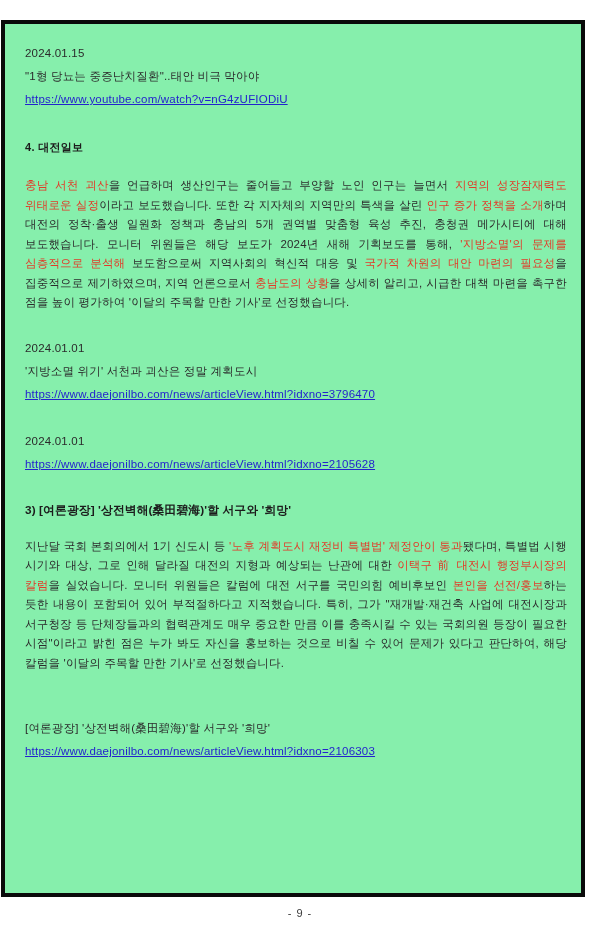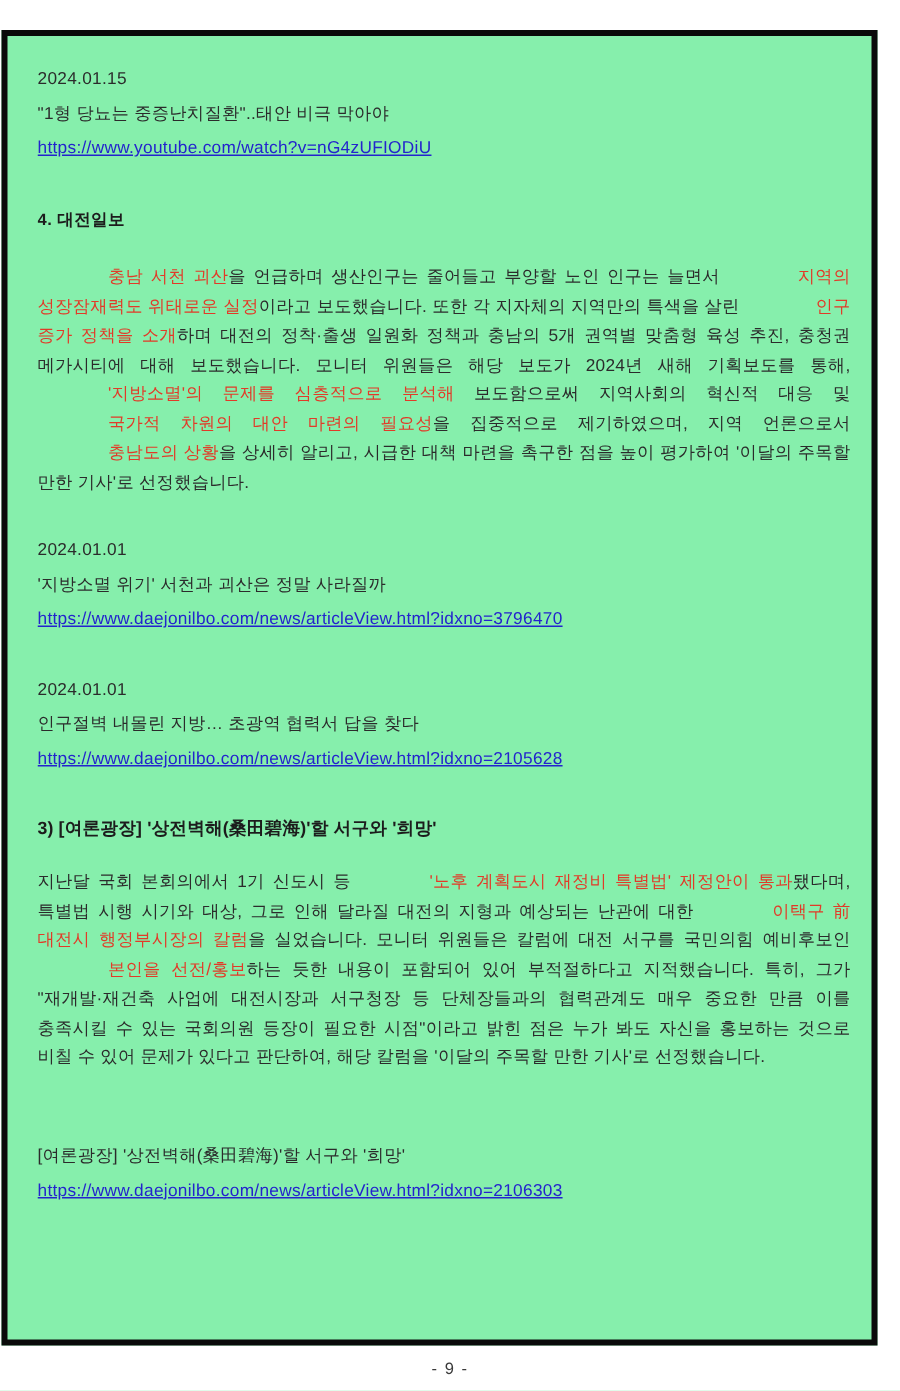--- a/index.html
+++ b/index.html
@@ -57,21 +57,21 @@
   }
   .paragraph {
     margin-top: 17px;
     font-size: 11.5px;
     line-height: 19.5px;
     text-align: justify;
     letter-spacing: 0.2px;
     word-break: keep-all;
     color: #2b2b2b;
   }
-  .paragraph .red { color: #e23a28; margin-left: 47px; }
+  .paragraph .red { color: #e23a28; }
   .gap-block { margin-top: 24px; }
   .gap-block-lg { margin-top: 44px; }
   .page-number {
     position: absolute;
     left: 0; right: 0;
     bottom: 8px;
     text-align: center;
     font-size: 11px;
     color: #3a3a3a;
     letter-spacing: 1px;
@@ -88,27 +88,26 @@
       <div class="line article-title">"1형 당뇨는 중증난치질환"..태안 비극 막아야</div>
       <div class="line"><a href="#" class="link">https://www.youtube.com/watch?v=nG4zUFIODiU</a></div>
     </div>
 
     <div class="section-title">4. 대전일보</div>
 
     <div class="paragraph"><span class="red">충남 서천 괴산</span><span>을 언급하며 생산인구는 줄어들고 부양할 노인 인구는 늘면서 </span><span class="red">지역의 성장잠재력도 위태로운 실정</span><span>이라고 보도했습니다. 또한 각 지자체의 지역만의 특색을 살린 </span><span class="red">인구 증가 정책을 소개</span><span>하며 대전의 정착·출생 일원화 정책과 충남의 5개 권역별 맞춤형 육성 추진, 충청권 메가시티에 대해 보도했습니다. 모니터 위원들은 해당 보도가 2024년 새해 기획보도를 통해, </span><span class="red">'지방소멸'의 문제를 심층적으로 분석해</span><span> 보도함으로써 지역사회의 혁신적 대응 및 </span><span class="red">국가적 차원의 대안 마련의 필요성</span><span>을 집중적으로 제기하였으며, 지역 언론으로서 </span><span class="red">충남도의 상황</span><span>을 상세히 알리고, 시급한 대책 마련을 촉구한 점을 높이 평가하여 '이달의 주목할 만한 기사'로 선정했습니다.</span></div>
 
     <div class="gap-block">
       <div class="line date">2024.01.01</div>
-      <div class="line article-title">'지방소멸 위기' 서천과 괴산은 정말 사라질까</div>
+      <div class="line article-title">'지방소멸 위기' 서천과 괴산은 정말 계획도시</div>
       <div class="line"><a href="#" class="link">https://www.daejonilbo.com/news/articleView.html?idxno=3796470</a></div>
     </div>
 
     <div class="gap-block">
       <div class="line date">2024.01.01</div>
-      <div class="line article-title">인구절벽 내몰린 지방… 초광역 협력서 답을 찾다</div>
       <div class="line"><a href="#" class="link">https://www.daejonilbo.com/news/articleView.html?idxno=2105628</a></div>
     </div>
 
     <div class="item-heading">3) [여론광장] '상전벽해(桑田碧海)'할 서구와 '희망'</div>
     <div class="paragraph"><span>지난달 국회 본회의에서 1기 신도시 등 </span><span class="red">'노후 계획도시 재정비 특별법' 제정안이 통과</span><span>됐다며, 특별법 시행 시기와 대상, 그로 인해 달라질 대전의 지형과 예상되는 난관에 대한 </span><span class="red">이택구 前 대전시 행정부시장의 칼럼</span><span>을 실었습니다. 모니터 위원들은 칼럼에 대전 서구를 국민의힘 예비후보인 </span><span class="red">본인을 선전/홍보</span><span>하는 듯한 내용이 포함되어 있어 부적절하다고 지적했습니다. 특히, 그가 "재개발·재건축 사업에 대전시장과 서구청장 등 단체장들과의 협력관계도 매우 중요한 만큼 이를 충족시킬 수 있는 국회의원 등장이 필요한 시점"이라고 밝힌 점은 누가 봐도 자신을 홍보하는 것으로 비칠 수 있어 문제가 있다고 판단하여, 해당 칼럼을 '이달의 주목할 만한 기사'로 선정했습니다.</span></div>
 
     <div class="gap-block-lg">
       <div class="line article-title">[여론광장] '상전벽해(桑田碧海)'할 서구와 '희망'</div>
       <div class="line"><a href="#" class="link">https://www.daejonilbo.com/news/articleView.html?idxno=2106303</a></div>
     </div>

